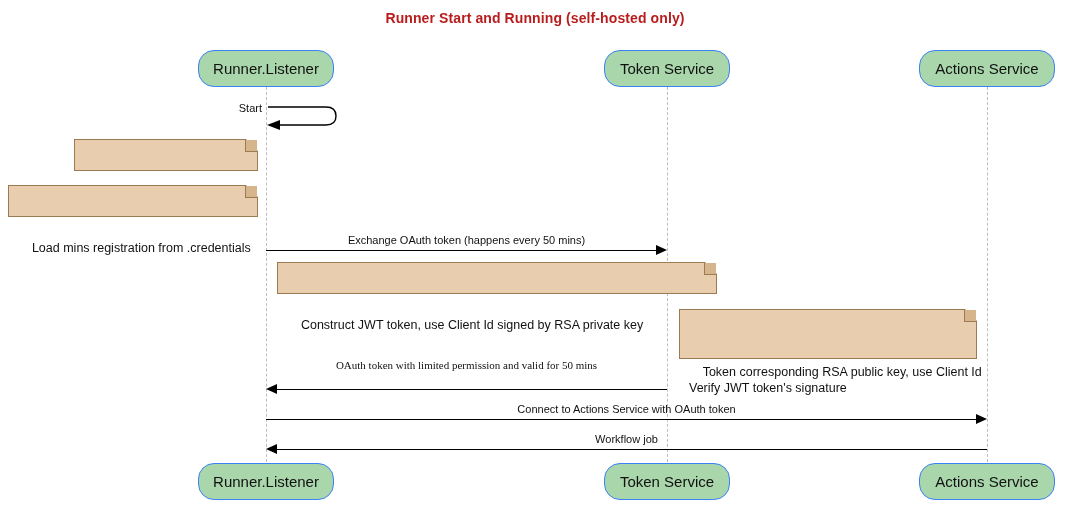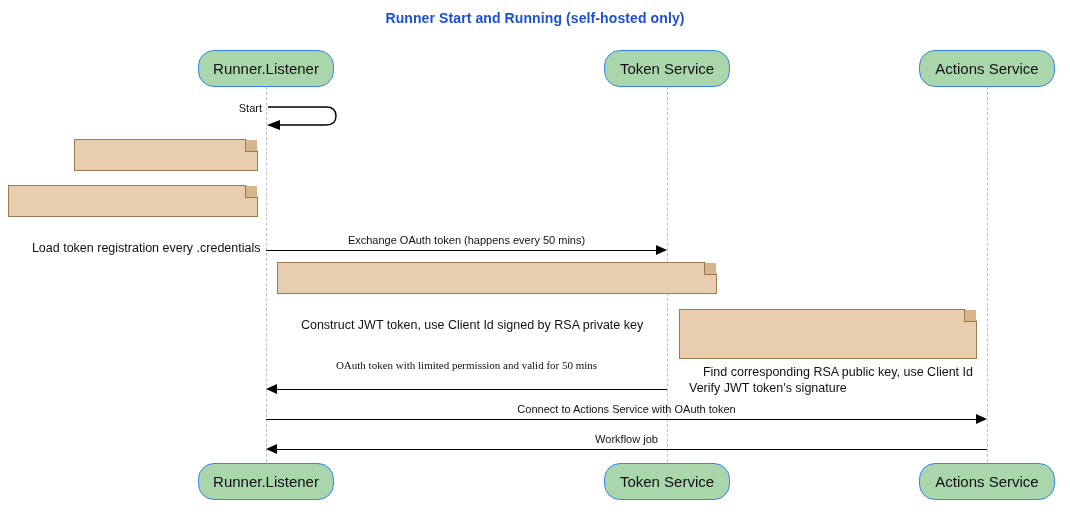--- a/index.html
+++ b/index.html
@@ -25,21 +25,21 @@
   
   .diagram-title {
     position: absolute;
     left: 0;
     top: 10px;
     width: 1070px;
     text-align: center;
     font-size: 14px;
     font-weight: bold;
     letter-spacing: 0.1px;
-    color: #1d4ed8;
+    color: #b91c1c;
   }
 
   
   .participant {
     position: absolute;
     box-sizing: border-box;
     background: #a9d6ab;
     border: 1px solid #3b82f6;
     border-radius: 16px;
     display: flex;
@@ -166,33 +166,33 @@
 
   <div class="note" style="left:74px; top:139px; width:184px; height:32px;">
     <span class="fold-cut"></span>
     <span class="fold"></span>
     <span>Load config info from .runner</span>
   </div>
 
   <div class="note" style="left:8px; top:185px; width:250px; height:32px;">
     <span class="fold-cut"></span>
     <span class="fold"></span>
-    <span>Load token registration every .credentials</span>
+    <span>Load mins registration from .credentials</span>
   </div>
 
   <div class="note" style="left:277px; top:262px; width:440px; height:32px;">
     <span class="fold-cut"></span>
     <span class="fold"></span>
     <span>Construct JWT token, use Client Id signed by RSA private key</span>
   </div>
 
   <div class="note" style="left:679px; top:309px; width:298px; height:50px;">
     <span class="fold-cut"></span>
     <span class="fold"></span>
-    <span>Find corresponding RSA public key, use Client Id
+    <span>Token corresponding RSA public key, use Client Id
 Verify JWT token's signature</span>
   </div>
 
   <div class="msg-label" style="left:266px; top:234px; width:401px;">Exchange OAuth token (happens every 50 mins)</div>
   <div class="msg-line" style="left:266px; top:250px; width:391px;"></div>
   <div class="arrow-right" style="left:656px; top:245px;"></div>
 
   <div class="msg-label" style="left:266px; top:359px; width:401px;font-family:Liberation Serif, serif;">OAuth token with limited permission and valid for 50 mins</div>
   <div class="msg-line" style="left:277px; top:389px; width:390px;"></div>
   <div class="arrow-left" style="left:266px; top:384px;"></div>

